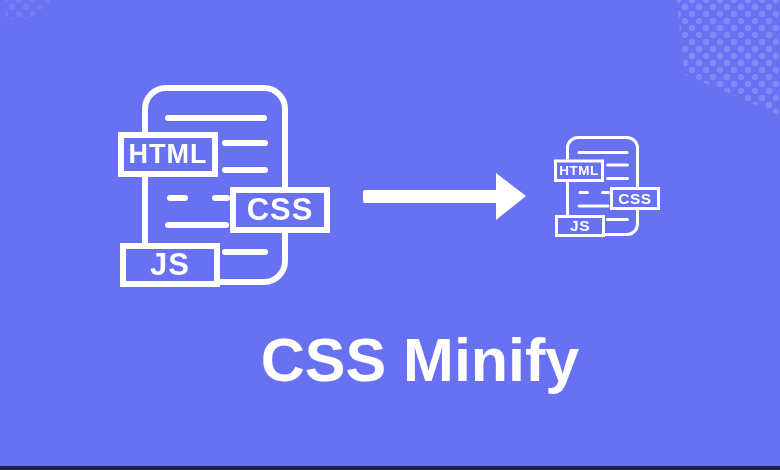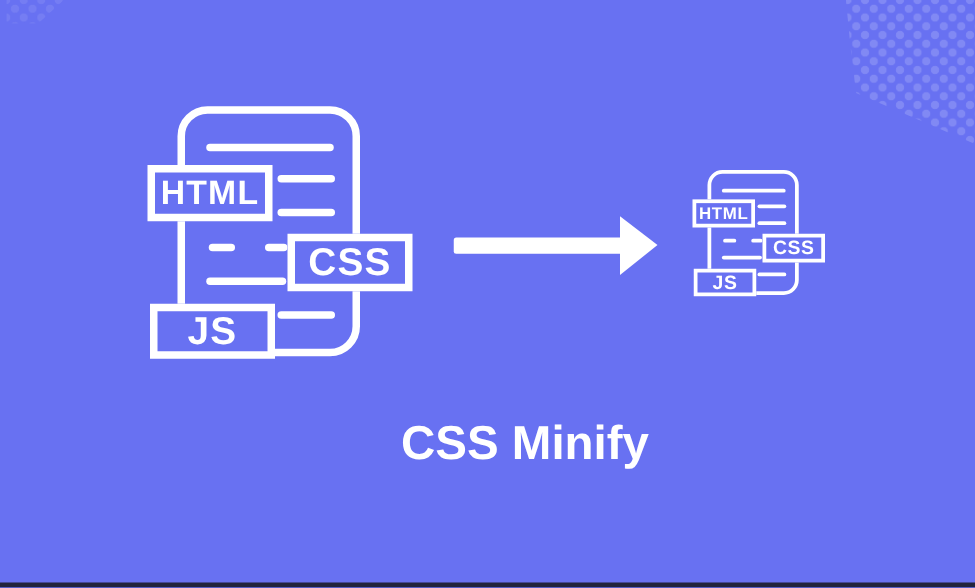--- a/index.html
+++ b/index.html
@@ -108,25 +108,25 @@
     left: 133px; top: 0;
     width: 0; height: 0;
     border-top: 23px solid transparent;
     border-bottom: 24px solid transparent;
     border-left: 30px solid #ffffff;
   }
 
   
   .title {
     position: absolute;
-    left: 60px; top: 301px;
+    left: 60px; top: 290px;
     width: 720px;
     text-align: center;
     color: #ffffff;
-    font-size: 38px;
+    font-size: 61px;
     font-weight: bold;
     line-height: 58px;
   }
 
   
   .bottom-bar {
     position: absolute;
     left: 0; right: 0; bottom: 0;
     height: 4px;
     background: #20233d;

